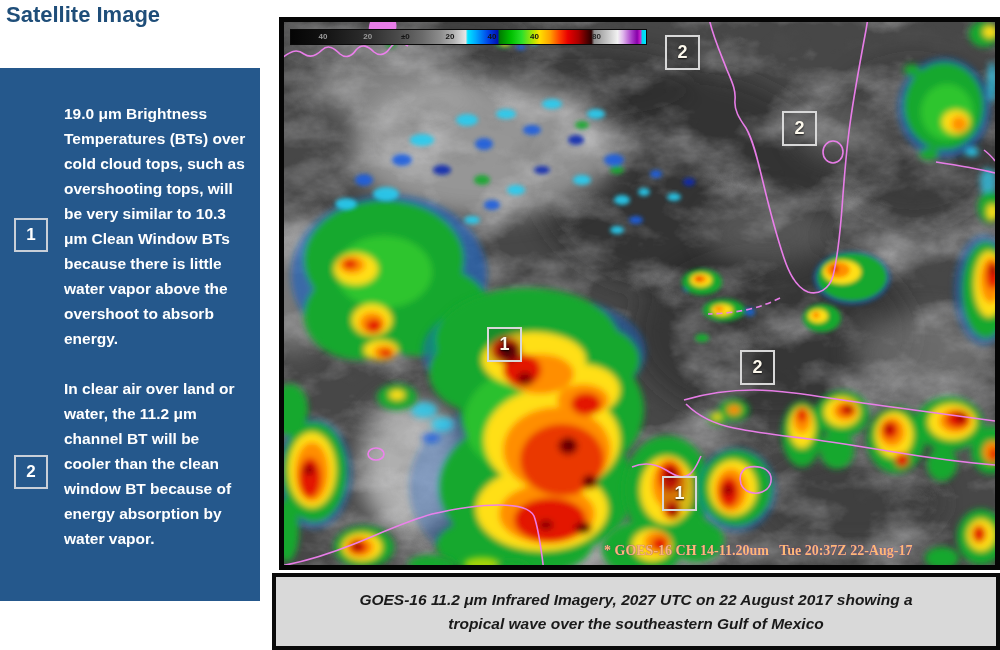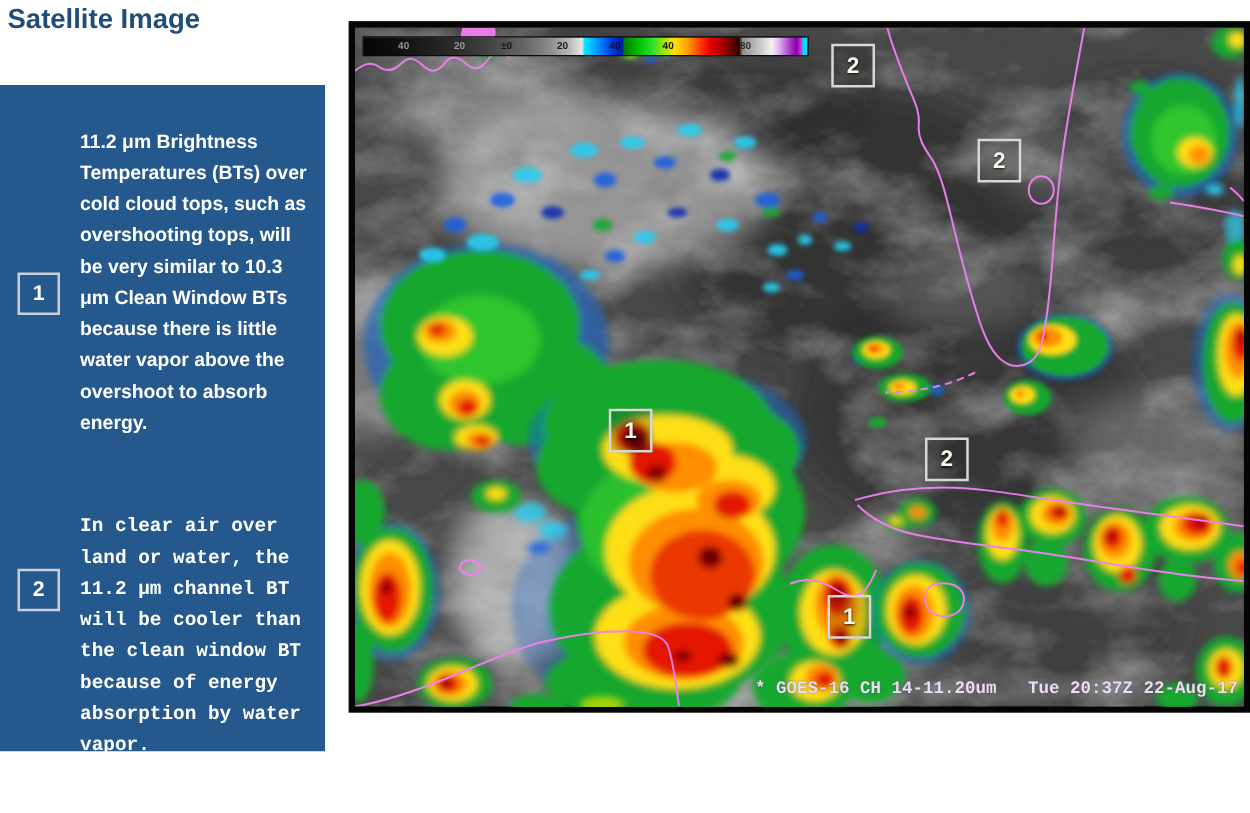--- a/index.html
+++ b/index.html
@@ -8,21 +8,21 @@
   #slide { position:relative; width:1000px; height:500px; background:#ffffff; }
 
   
   #page-title { position:absolute; left:6px; top:0px; width:250px;
                 font-size:22px; font-weight:bold; line-height:30px; color:#1f4e79; }
   #panel { position:absolute; left:0; top:68px; width:260px; height:533px;
            background:#25588c; }
   .panel-text { position:absolute; left:64px; width:184px; color:#ffffff;
                 font-size:15.5px; font-weight:bold; line-height:25px; }
   #panel-text-1 { top:33px; }
-  #panel-text-2 { top:341px;font-family:Liberation Mono, monospace; }
+  #panel-text-2 { top:308px; }
   .panel-badge { position:absolute; left:14px; width:34px; height:34px;
                  border:2px solid #c9cfd8; color:#ffffff; font-size:17px; font-weight:bold;
                  display:flex; align-items:center; justify-content:center; }
   #panel-badge-1 { top:150px; }
   #panel-badge-2 { top:387px; }
 
   
   #sat-frame { position:absolute; left:279px; top:17px; width:721px; height:553px;
                border:5px solid #050505; background:#474747; }
   #sat-inner { position:relative; width:711px; height:543px; overflow:hidden; }
@@ -44,22 +44,22 @@
              font-size:8px; font-weight:bold; line-height:10px; }
 
   
   .map-marker { position:absolute; width:35px; height:35px;
                 border:2px solid #d8d8d8; background:rgba(25,25,25,0.18);
                 color:#fcf8ec; font-size:18px; font-weight:bold;
                 display:flex; align-items:center; justify-content:center;
                 text-shadow:0 1px 2px rgba(0,0,0,0.85); }
 
   #sat-timestamp { position:absolute; left:320px; top:521px; white-space:pre;
-                   font-family:Liberation Mono, monospace; font-weight:bold;
-                   font-size:14px; color:#e5e5e5; text-shadow:0 0 1px #7a22aa; }
+                   font-family:Liberation Serif, serif; font-weight:bold;
+                   font-size:14px; color:#fdba74; text-shadow:0 0 1px #7a22aa; }
 
   
   #caption-box { position:absolute; left:272px; top:573px; width:728px; height:77px;
                  border:4px solid #0a0a0a; background:#d9d9d9;
                  display:flex; flex-direction:column; align-items:center; justify-content:center; }
   .caption-line { font-size:15.5px; font-weight:bold; font-style:italic; color:#1a1a1a;
                   line-height:24px; text-align:center; }
 </style>
 </head>
 <body>
@@ -67,21 +67,21 @@
 <div id="slide">
 
   <div id="page-title">
     <div>Satellite Image</div>
   </div>
 
   <div id="panel">
     <div class="panel-badge" id="panel-badge-1">
       <span>1</span>
     </div>
-    <div class="panel-text" id="panel-text-1">11.2 μm Brightness Temperatures (BTs) over cold cloud tops, such as overshooting tops, will be very similar to 10.3 μm Clean Window BTs because there is little water vapor above the overshoot to absorb energy.</div>
+    <div class="panel-text" id="panel-text-1">19.0 μm Brightness Temperatures (BTs) over cold cloud tops, such as overshooting tops, will be very similar to 10.3 μm Clean Window BTs because there is little water vapor above the overshoot to absorb energy.</div>
     <div class="panel-badge" id="panel-badge-2">
       <span>2</span>
     </div>
     <div class="panel-text" id="panel-text-2">In clear air over land or water, the 11.2 μm channel BT will be cooler than the clean window BT because of energy absorption by water vapor.</div>
   </div>
 
   <div id="sat-frame">
     <div id="sat-inner">
 
       <svg id="sat-svg" width="711" height="543" viewBox="0 0 711 543">
@@ -377,14 +377,18 @@
       <div class="map-marker" style="left:381px; top:13px;">2</div>
       <div class="map-marker" style="left:498px; top:89px;">2</div>
       <div class="map-marker" style="left:203px; top:305px;">1</div>
       <div class="map-marker" style="left:456px; top:328px;">2</div>
       <div class="map-marker" style="left:378px; top:454px;">1</div>
 
       <div id="sat-timestamp">* GOES-16 CH 14-11.20um   Tue 20:37Z 22-Aug-17</div>
     </div>
   </div>
 
+  <div id="caption-box">
+    <div class="caption-line">GOES-16 11.2 μm Infrared Imagery, 2027 UTC on 22 August 2017 showing a</div>
+    <div class="caption-line">tropical wave over the southeastern Gulf of Mexico</div>
+  </div>
 
 </div>
 
 </body></html>

